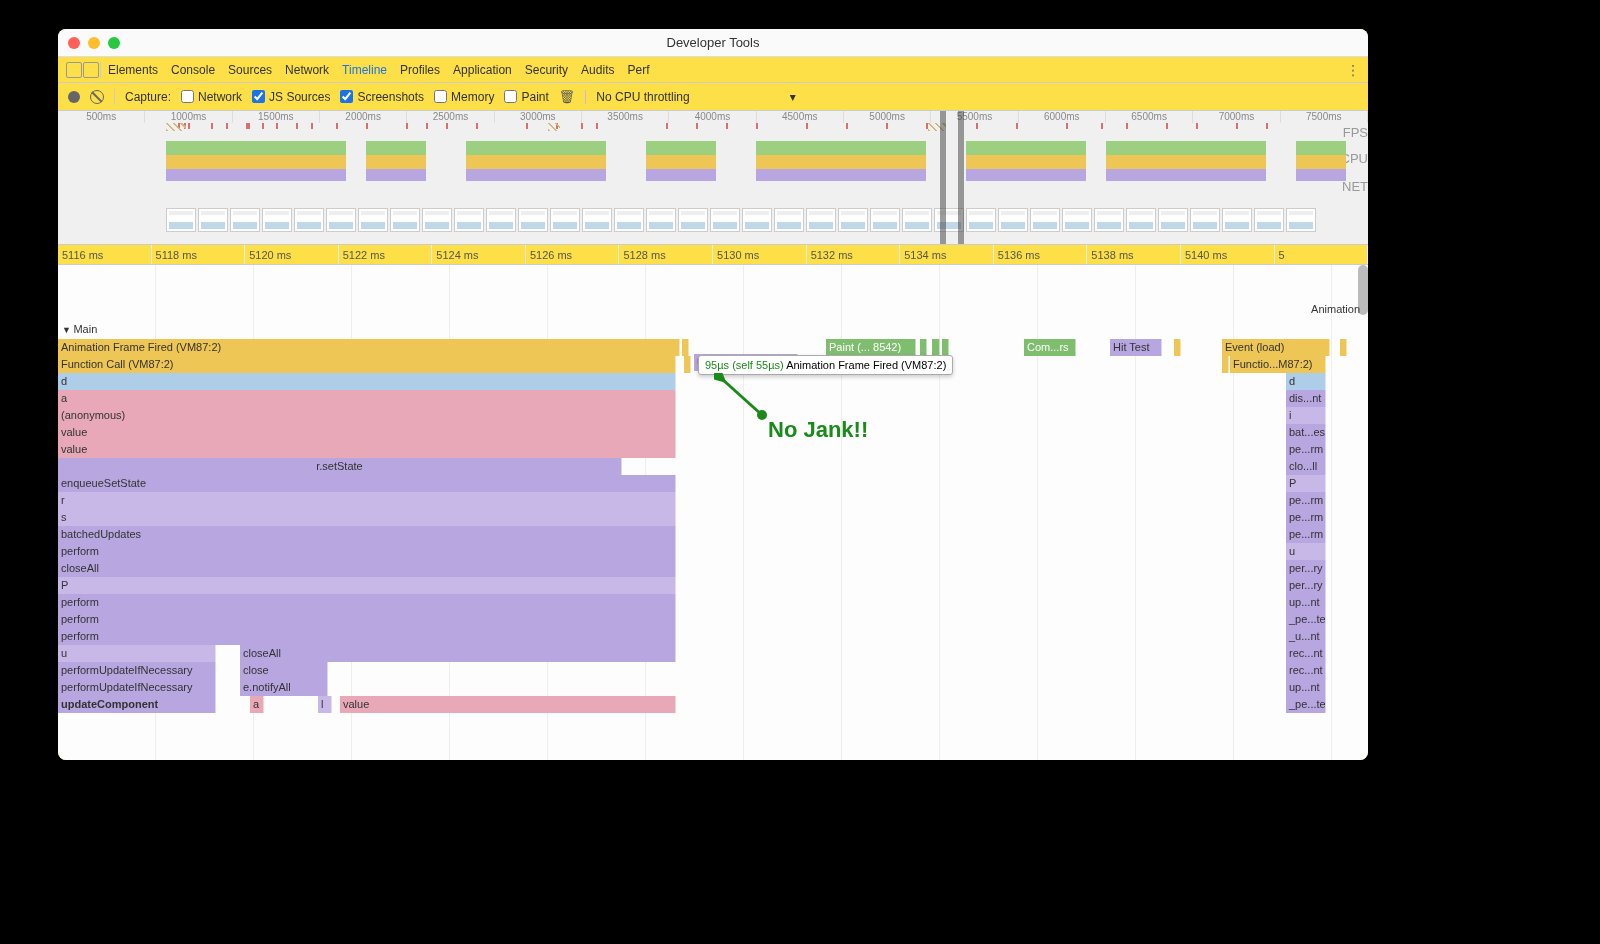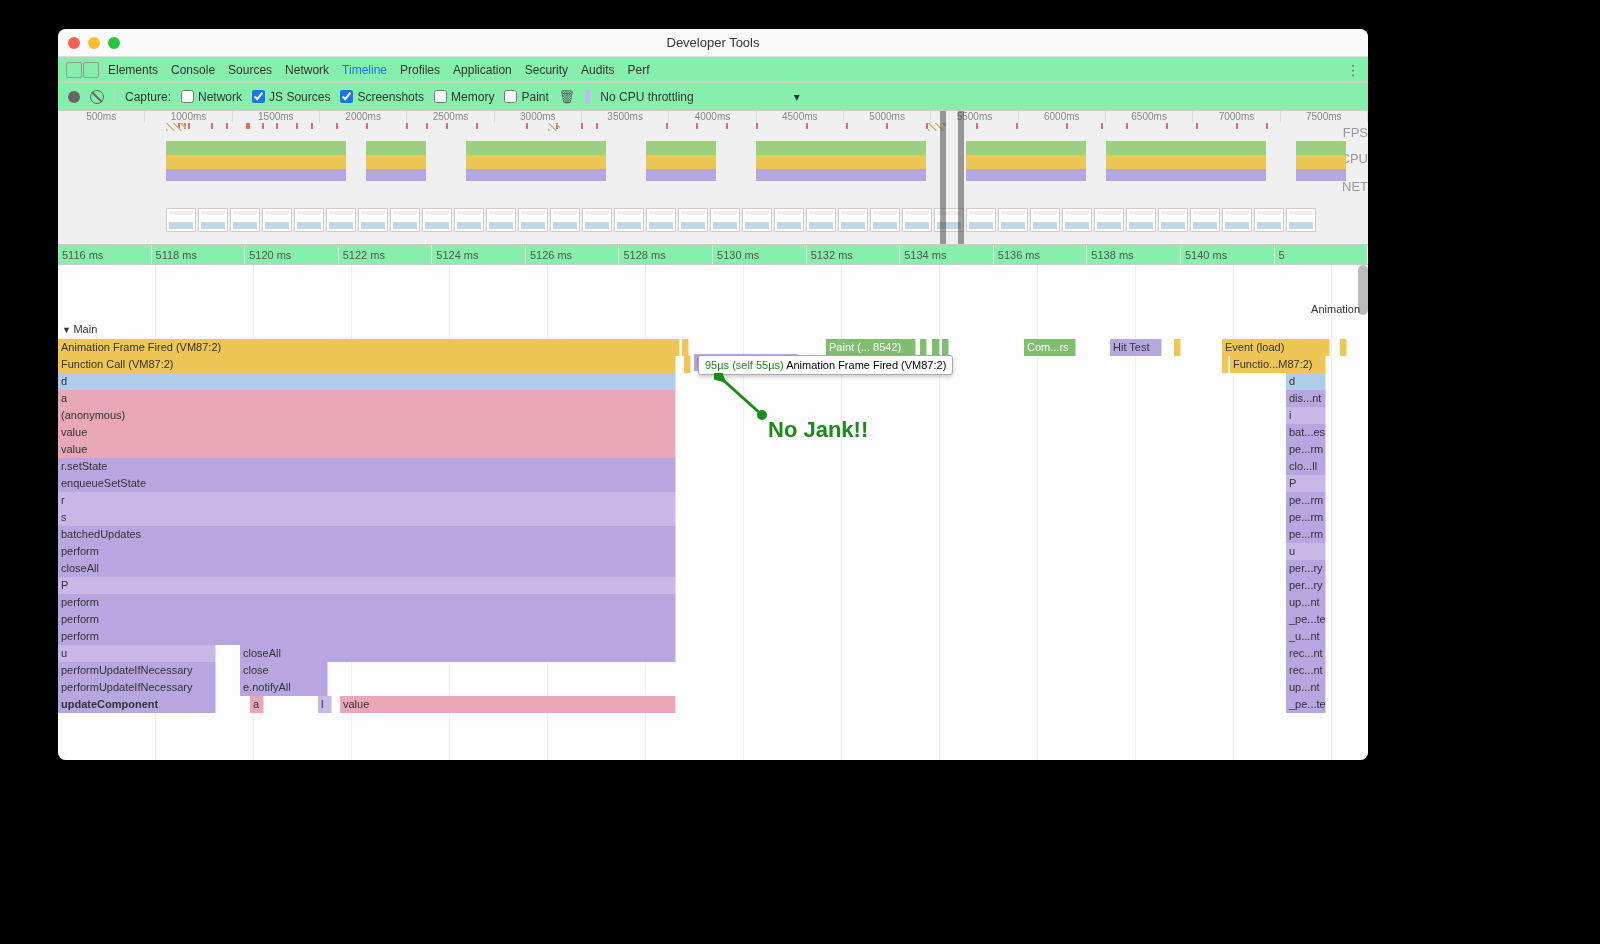--- a/index.html
+++ b/index.html
@@ -1,38 +1,38 @@
 <!DOCTYPE html>
 <html><head>
 <meta charset="utf-8">
 <style>
   *{box-sizing:border-box;margin:0;padding:0;font-family:-apple-system,"Helvetica Neue",Arial,sans-serif;}
   body{background:#000;width:1600px;height:944px;overflow:hidden;position:relative;}
-  .window{position:absolute;left:58px;top:29px;width:1310px;height:731px;background:#86efac;border-radius:8px;box-shadow:0 8px 24px rgba(0,0,0,.5);overflow:hidden;display:flex;flex-direction:column;}
+  .window{position:absolute;left:58px;top:29px;width:1310px;height:731px;background:#fde047;border-radius:8px;box-shadow:0 8px 24px rgba(0,0,0,.5);overflow:hidden;display:flex;flex-direction:column;}
   .titlebar{height:28px;background:#fafafa;border-bottom:1px solid #ddd;display:flex;align-items:center;position:relative;}
   .traffic{display:flex;gap:8px;margin-left:10px;}
   .dot{width:12px;height:12px;border-radius:50%;}
   .close{background:#ff5f57;}
   .min{background:#ffbd2e;}
   .max{background:#28c940;}
   .title{position:absolute;left:0;right:0;text-align:center;font-size:13px;color:#333;}
   .panel-tabs{height:26px;border-bottom:1px solid #ccc;display:flex;align-items:center;font-size:12px;color:#333;padding:0 8px;gap:1px;}
   .es-icon{width:16px;height:16px;border:1px solid #999;border-radius:2px;display:inline-block;}
   .tab{padding:4px 6px;cursor:default;}
   .tab.active{color:#1a73e8;}
   .kebab{margin-left:auto;font-size:14px;color:#666;}
   .divider{width:1px;height:16px;background:#ccc;}
   .toolbar{height:28px;border-bottom:1px solid #ccc;display:flex;align-items:center;font-size:12px;color:#333;padding:0 10px;gap:10px;}
   .rec-dot{width:12px;height:12px;border-radius:50%;background:#666;}
   .clear-icon{width:14px;height:14px;border:1.5px solid #666;border-radius:50%;position:relative;}
   .clear-icon::after{content:"";position:absolute;width:14px;height:1.5px;background:#666;top:5px;left:-1px;transform:rotate(45deg);}
   .cb{display:flex;align-items:center;gap:4px;}
   .cb input{accent-color:#1a73e8;}
   .trash{font-size:13px;color:#555;}
-  .throttle{display:flex;align-items:center;gap:100px;border-left:5px solid #c4b5fd;padding-left:10px;}
+  .throttle{display:flex;align-items:center;gap:100px;border-left:1px solid #c4b5fd;padding-left:10px;}
   .overview{height:134px;background:#f0f0f0;border-bottom:1px solid #ccc;position:relative;overflow:hidden;}
   .ov-ticks{height:12px;display:flex;font-size:10px;color:#888;}
   .ov-tick{flex:1;text-align:center;border-right:1px solid #ddd;}
   .ov-fps{position:absolute;top:12px;height:8px;left:108px;right:12px;}
   .ov-fps .m{position:absolute;background:#d87070;width:2px;height:6px;}
   .ov-hatch{position:absolute;top:12px;height:8px;background:repeating-linear-gradient(45deg,#d3b77a 0 2px,transparent 2px 5px);}
   .ov-flames{position:absolute;top:26px;height:44px;}
   .ov-fl{position:absolute;bottom:0;}
   .ov-legend{position:absolute;right:0;font-size:13px;color:#999;}
   .ov-thumbs{position:absolute;bottom:4px;left:0;right:0;height:32px;display:flex;gap:2px;padding:0 108px;}
@@ -264,21 +264,21 @@
     <div class="track-hdr">Animation</div>
     <div class="main-hdr">Main</div>
     <div class="flame-area" id="flame-area">
         <div class="bar c-yellow" style="left: 0px; top: 0px; width: 622px;">Animation Frame Fired (VM87:2)</div>
         <div class="bar c-yellow" style="left: 0px; top: 17px; width: 618px;">Function Call (VM87:2)</div>
         <div class="bar c-blue" style="left: 0px; top: 34px; width: 618px;">d</div>
         <div class="bar c-pink" style="left: 0px; top: 51px; width: 618px;">a</div>
         <div class="bar c-pink" style="left: 0px; top: 68px; width: 618px;">(anonymous)</div>
         <div class="bar c-pink" style="left: 0px; top: 85px; width: 618px;">value</div>
         <div class="bar c-pink" style="left: 0px; top: 102px; width: 618px;">value</div>
-        <div class="bar c-purple" style="left: 0px; top: 119px; width: 618px;">r.setState</div>
+        <div class="bar c-purple" style="left: 0px; top: 119px; width: 564px; text-align: center;">r.setState</div>
         <div class="bar c-purple" style="left: 0px; top: 136px; width: 618px;">enqueueSetState</div>
         <div class="bar c-purple2" style="left: 0px; top: 153px; width: 618px;">r</div>
         <div class="bar c-purple2" style="left: 0px; top: 170px; width: 618px;">s</div>
         <div class="bar c-purple" style="left: 0px; top: 187px; width: 618px;">batchedUpdates</div>
         <div class="bar c-purple" style="left: 0px; top: 204px; width: 618px;">perform</div>
         <div class="bar c-purple" style="left: 0px; top: 221px; width: 618px;">closeAll</div>
         <div class="bar c-purple2" style="left: 0px; top: 238px; width: 618px;">P</div>
         <div class="bar c-purple" style="left: 0px; top: 255px; width: 618px;">perform</div>
         <div class="bar c-purple" style="left: 0px; top: 272px; width: 618px;">perform</div>
         <div class="bar c-purple" style="left: 0px; top: 289px; width: 618px;">perform</div>

